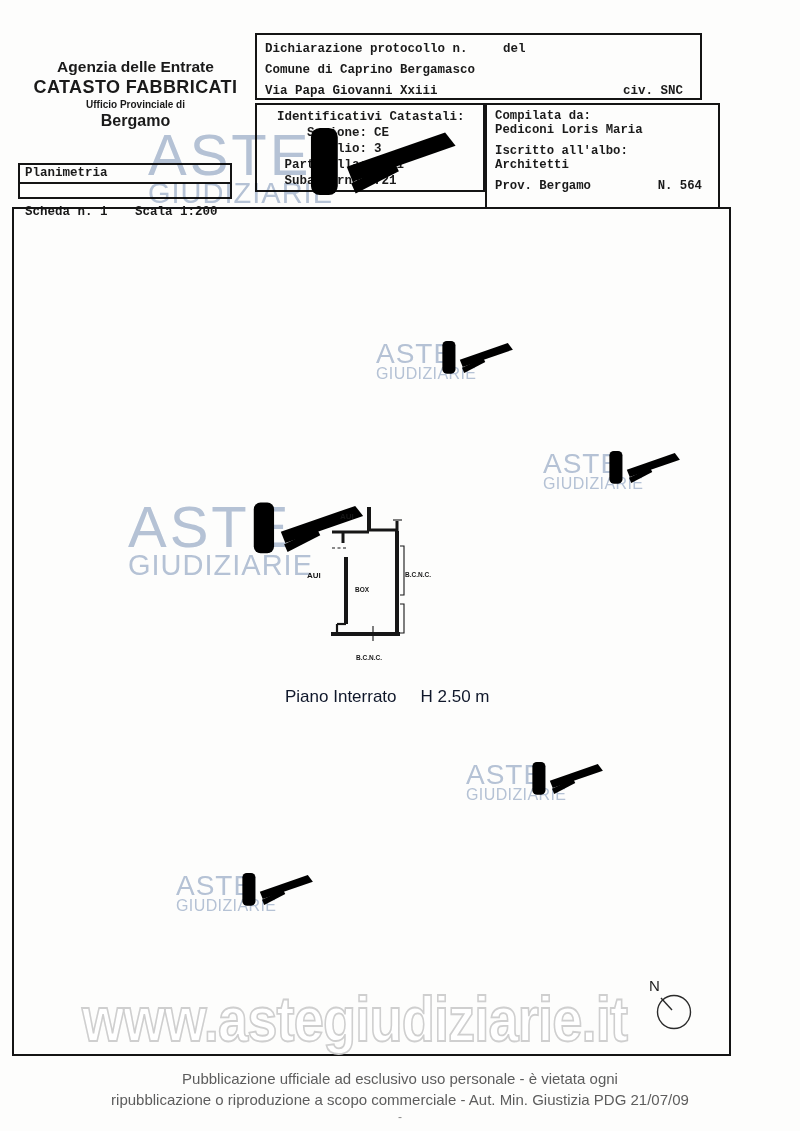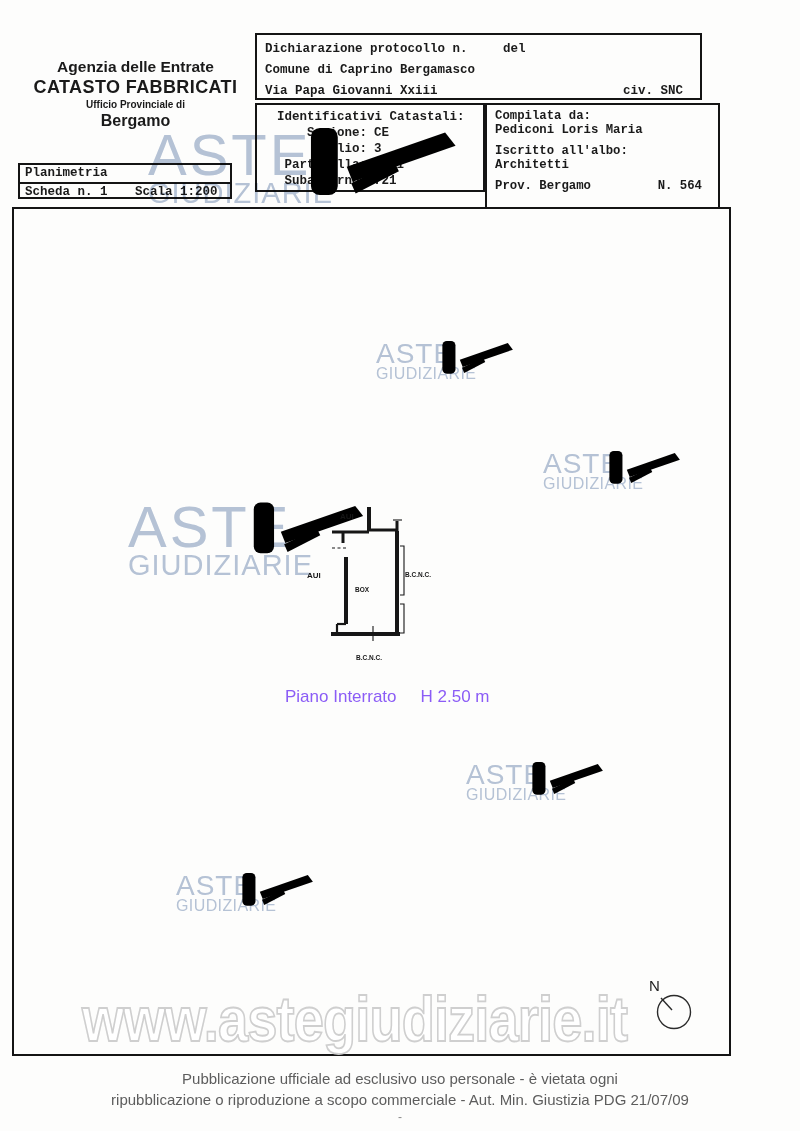--- a/index.html
+++ b/index.html
@@ -13,21 +13,21 @@
   
   .agency{position:absolute;left:28px;top:58px;width:215px;text-align:center;line-height:1.22;}
   .agency .l1{font-size:15.5px;font-weight:700;}
   .agency .l2{font-size:18px;font-weight:700;letter-spacing:.4px;}
   .agency .l3{font-size:10px;font-weight:700;}
   .agency .l4{font-size:16px;font-weight:700;}
 
   
   .planimetria{left:18px;top:163px;width:214px;height:36px;font-size:12.5px;}
   .planimetria .row1{border-bottom:2px solid #141414;padding:1px 5px;height:15px;}
-  .planimetria .row2{position:relative;padding:1px 5px;height:15px;}
+  .planimetria .row2{position:relative;padding:1px 5px;height:15px;margin-top:20px;}
   .planimetria .scala{position:absolute;left:115px;top:1px;}
 
   
   .declaration{left:255px;top:33px;width:447px;height:67px;font-size:12.5px;padding:5px 8px;box-sizing:border-box;}
   .declaration .dl{position:relative;height:21px;line-height:18px;}
   .declaration .del{position:absolute;left:238px;top:0;}
   .declaration .civ{position:absolute;left:358px;top:0;}
 
   
   .identificativi{left:255px;top:103px;width:230px;height:89px;font-size:12.5px;padding:4px 18px;box-sizing:border-box;line-height:16px;}
@@ -57,21 +57,21 @@
   .wm-small .w2{font-size:16px;letter-spacing:.4px;margin-top:-2px;}
   .wm-small .gavel{width:80px;height:40px;left:62px;top:-2px;}
 
   
   .floorplan{position:absolute;left:285px;top:498px;width:200px;height:180px;}
   .floorplan text{font-family:"Liberation Sans",sans-serif;font-weight:700;fill:#161616;}
   .fp-wall{stroke:#161616;fill:none;}
   .fp-thin{stroke:#161616;fill:none;stroke-width:1.1;}
   .fp-dash{stroke:#161616;fill:none;stroke-width:1.1;stroke-dasharray:3 2.5;}
 
-  .caption{position:absolute;left:285px;top:687px;font-size:17px;color:#8b5cf6;display:flex;gap:24px;}
+  .caption{position:absolute;left:285px;top:687px;font-size:17px;color:#0f172a;display:flex;gap:24px;}
 
   
   .url-wm{
     position:absolute;left:82px;top:983px;font-size:63px;font-weight:700;letter-spacing:-1px;
     color:#ffffff;-webkit-text-stroke:1.8px #cfcfcf;text-shadow:0 0 1px #e2e2e2;
     transform:scaleX(.86);transform-origin:left center;white-space:nowrap;pointer-events:none;
   }
 
   
   .compass{position:absolute;left:645px;top:975px;width:55px;height:60px;}

